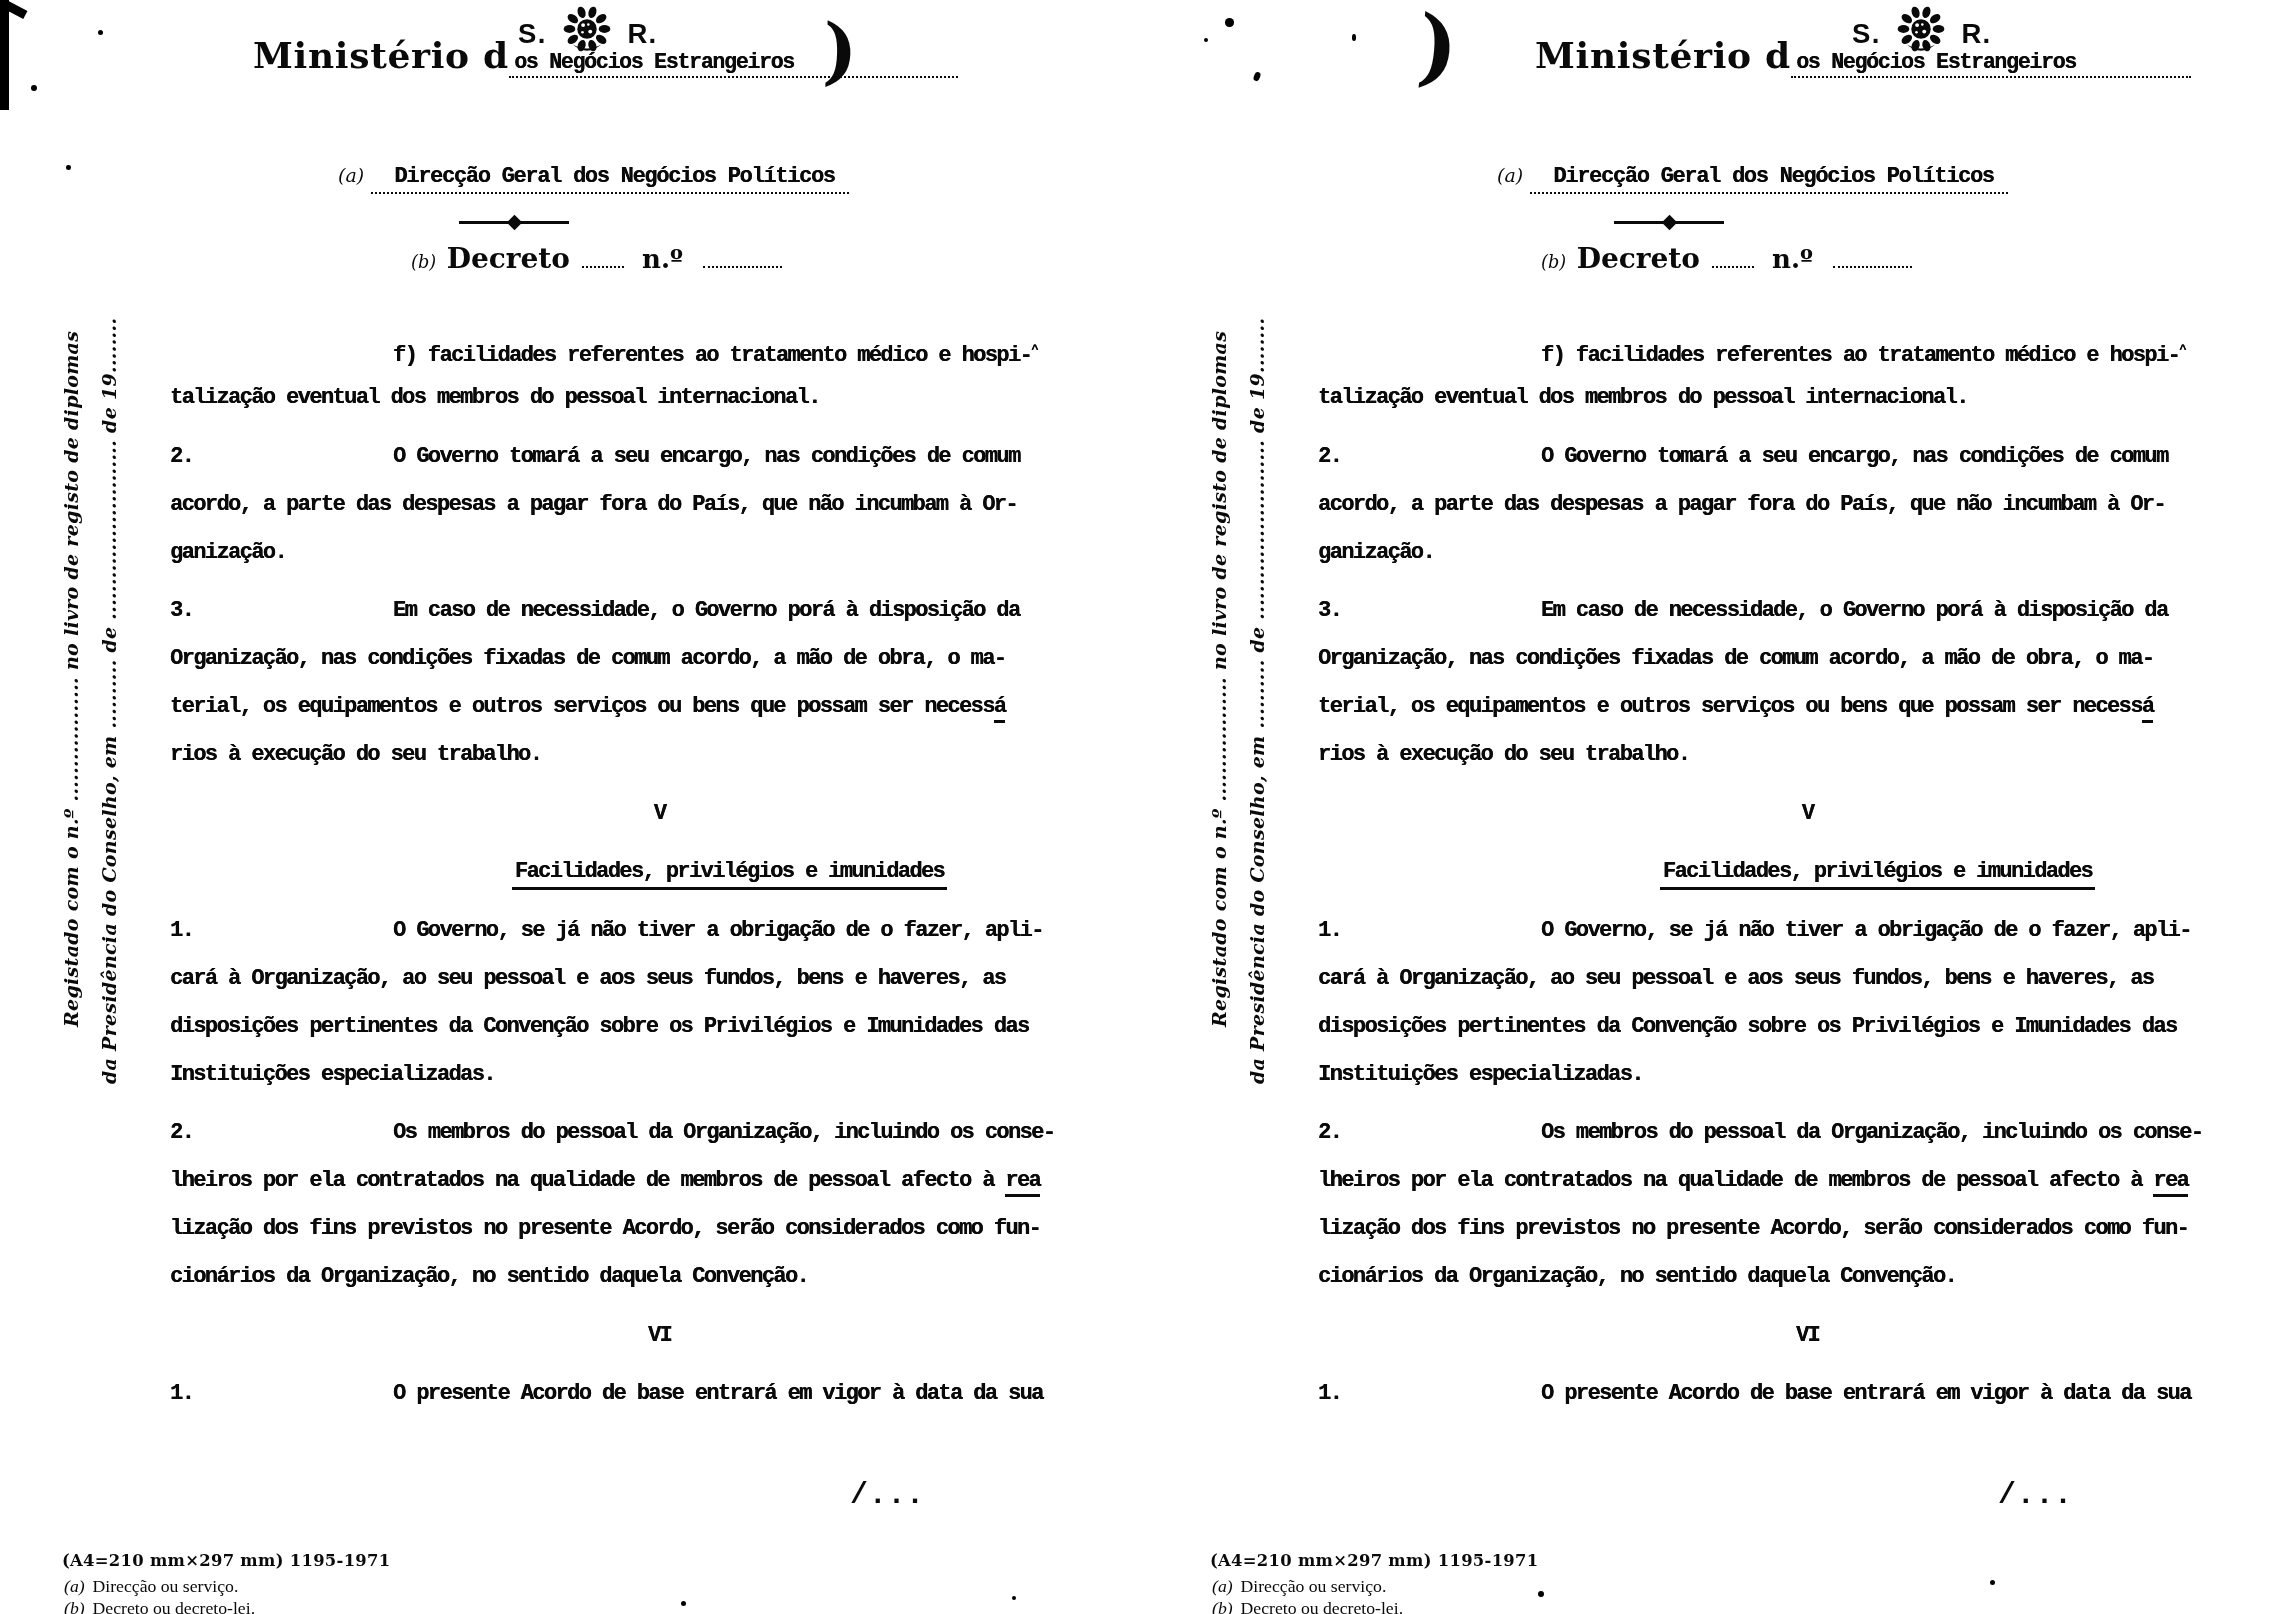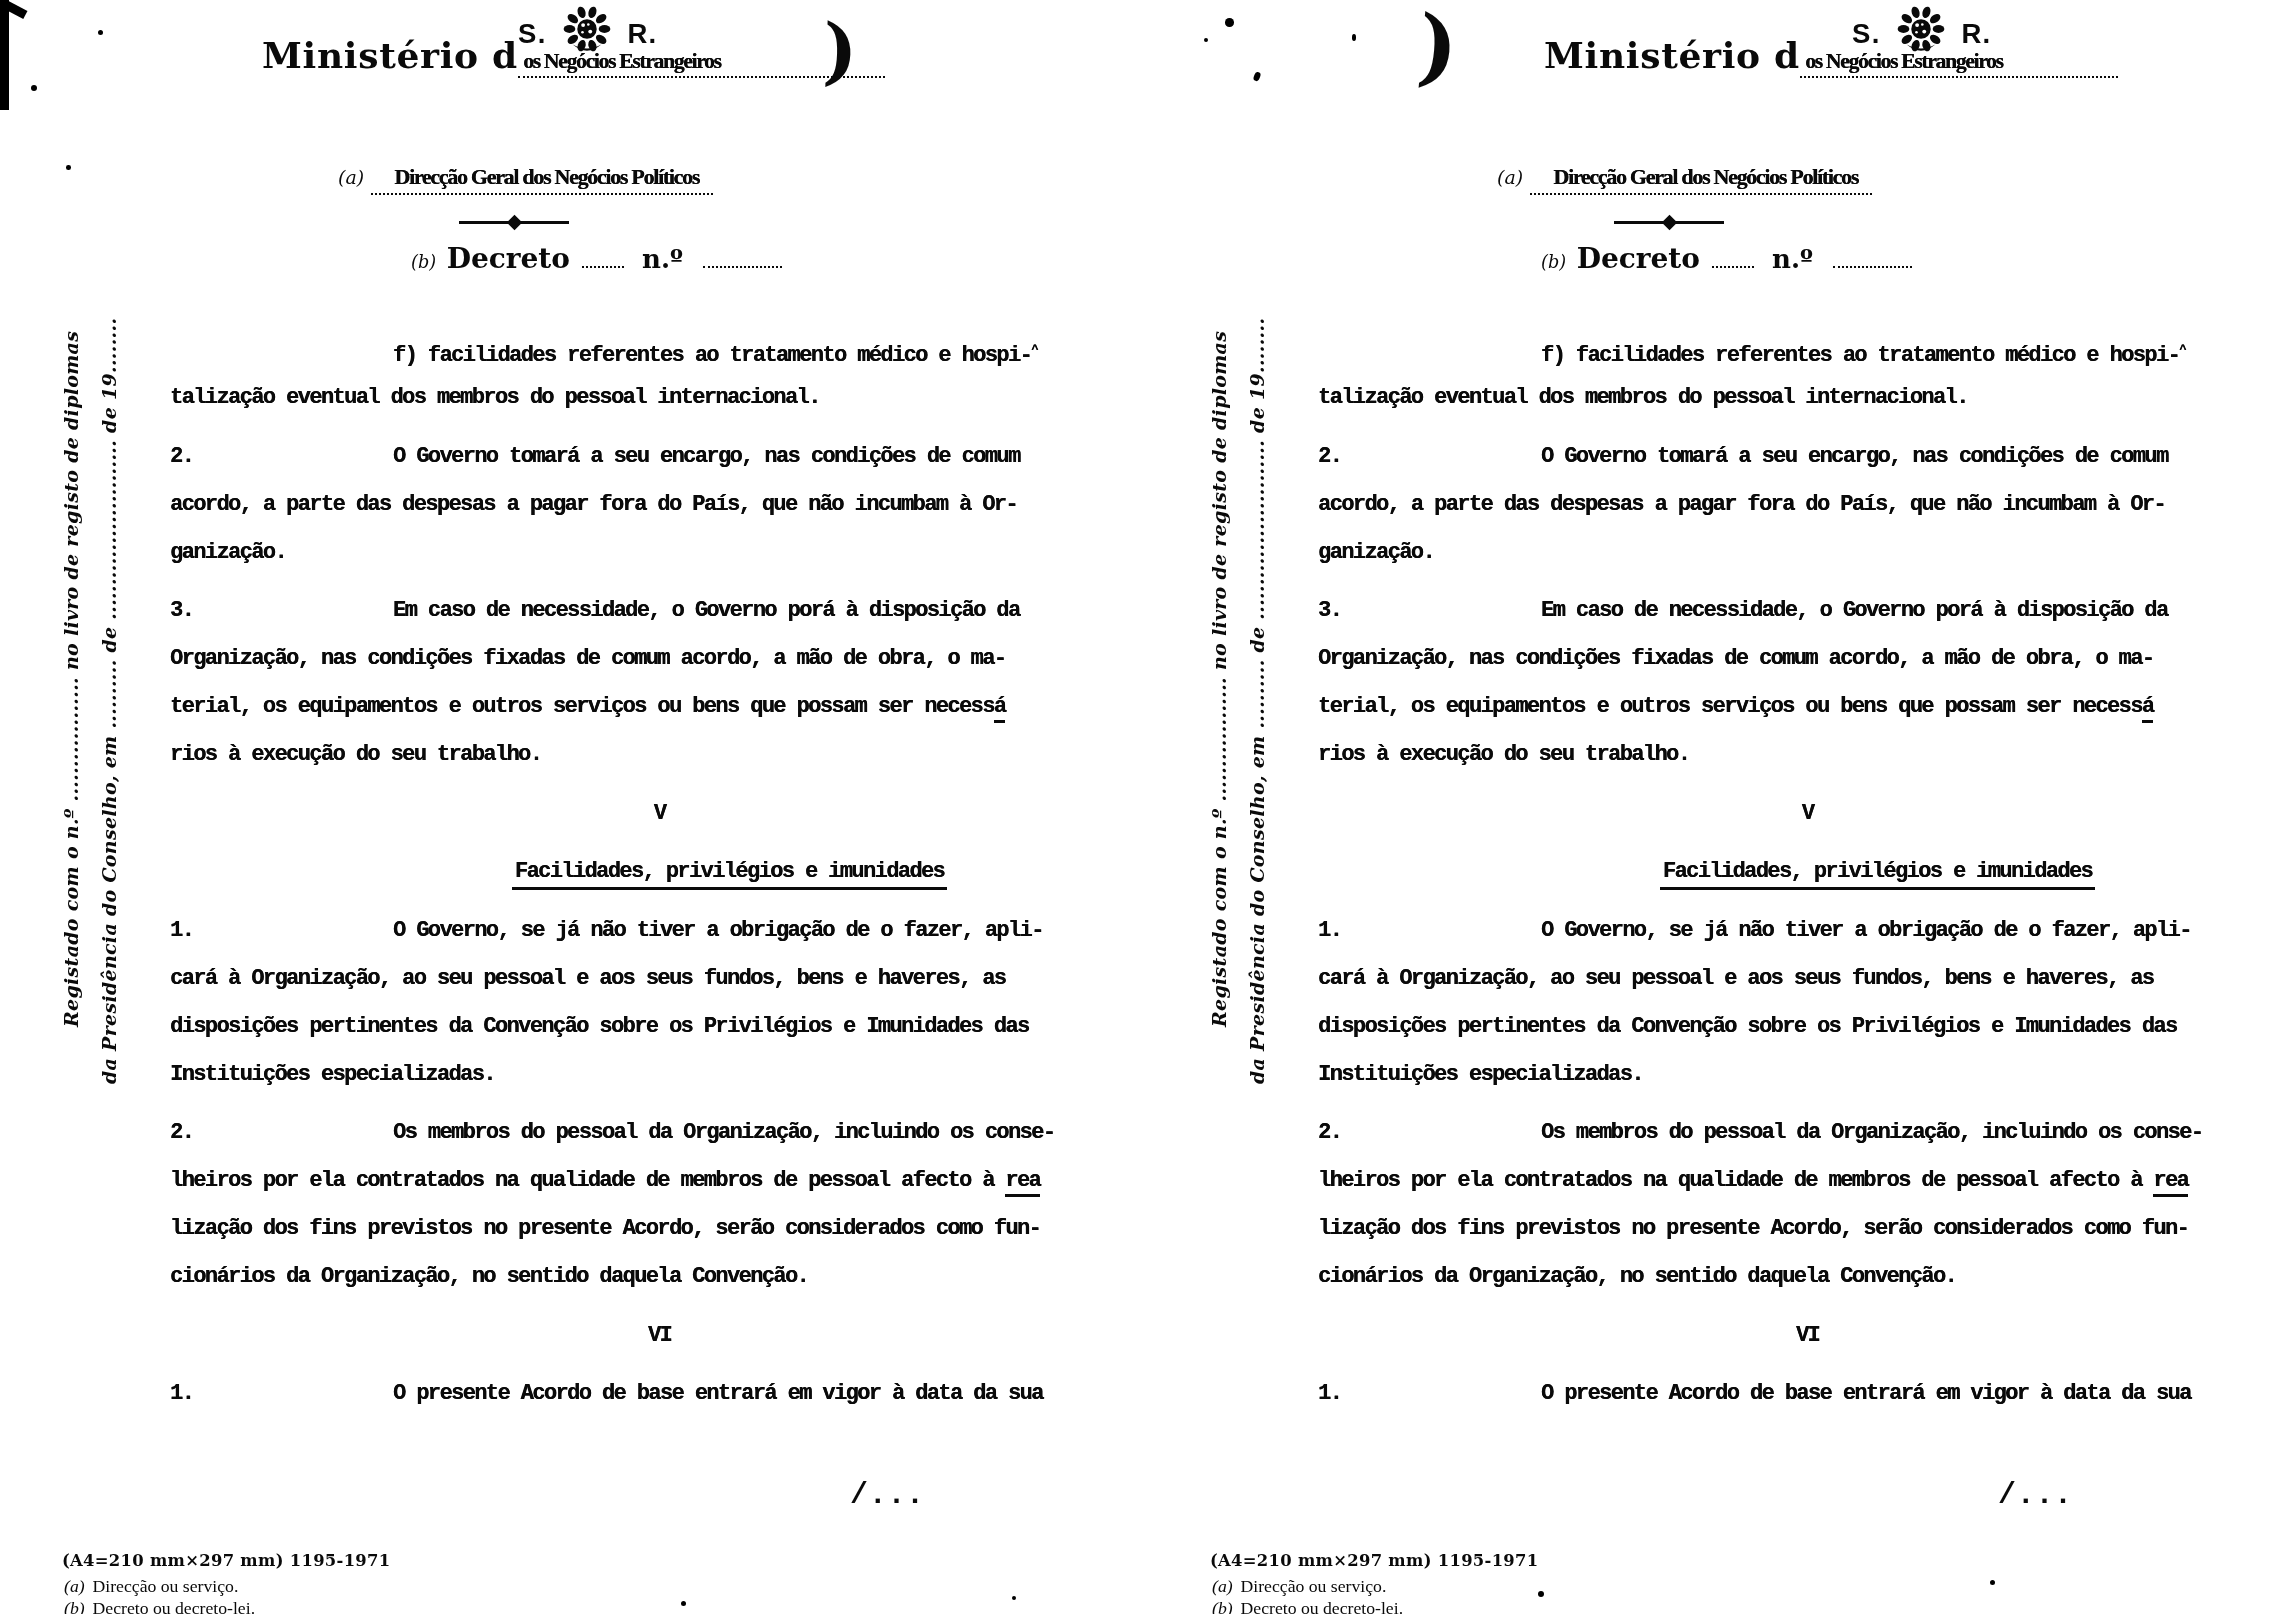--- a/index.html
+++ b/index.html
@@ -15,26 +15,26 @@
   .sr-row{position:absolute;top:7.9px;display:flex;align-items:center;gap:14.4px;
     font-family:"Liberation Sans",sans-serif;font-weight:bold;font-size:27.5px;letter-spacing:1.3px;}
   .page-left .sr-row{left:518px;}
   .page-right .sr-row{left:704px;}
   .emblem{margin-top:-2.6px;}
 
   .paren-mark{position:absolute;font-family:"DejaVu Serif",serif;line-height:1;font-weight:700;}
   .page-left .paren-mark{left:823px;top:14.4px;font-size:73px;transform:rotate(2deg);}
   .page-right .paren-mark{left:270px;top:5.2px;font-size:84px;transform:rotate(5deg);}
 
-  .ministry-line{position:absolute;top:34px;display:flex;align-items:baseline;white-space:nowrap;margin-left:9px;}
+  .ministry-line{position:absolute;top:34px;display:flex;align-items:baseline;white-space:nowrap;}
   .page-left .ministry-line{left:253px;}
   .page-right .ministry-line{left:387px;}
   .ministry-printed{font-family:"DejaVu Serif",serif;font-weight:700;font-size:36px;letter-spacing:0.7px;}
   .typed{font-family:"Liberation Mono",monospace;font-weight:700;text-shadow:0.3px 0 0 #0a0a0a;}
-  .dotted-fill{border-bottom:2.6px dotted #0a0a0a;font-family:Liberation Serif, serif;}
+  .dotted-fill{border-bottom:2.6px dotted #0a0a0a;}
   .ministry-fill{font-size:21.6px;letter-spacing:-1.3px;padding:0 164px 2px 5.2px;}
   .page-right .ministry-fill{padding-right:115px;}
 
   .dept-line{position:absolute;top:164px;display:flex;align-items:baseline;white-space:nowrap;}
   .page-left .dept-line{left:338px;}
   .page-right .dept-line{left:349px;}
   .form-label{font-style:italic;font-size:19px;font-family:"DejaVu Serif",serif;}
   .dept-fill{font-size:22px;letter-spacing:-1.3px;margin-left:6.6px;padding:0 14.4px 2.6px 23.6px;}
 
   .divider{position:absolute;top:217px;width:110px;display:flex;align-items:center;}

